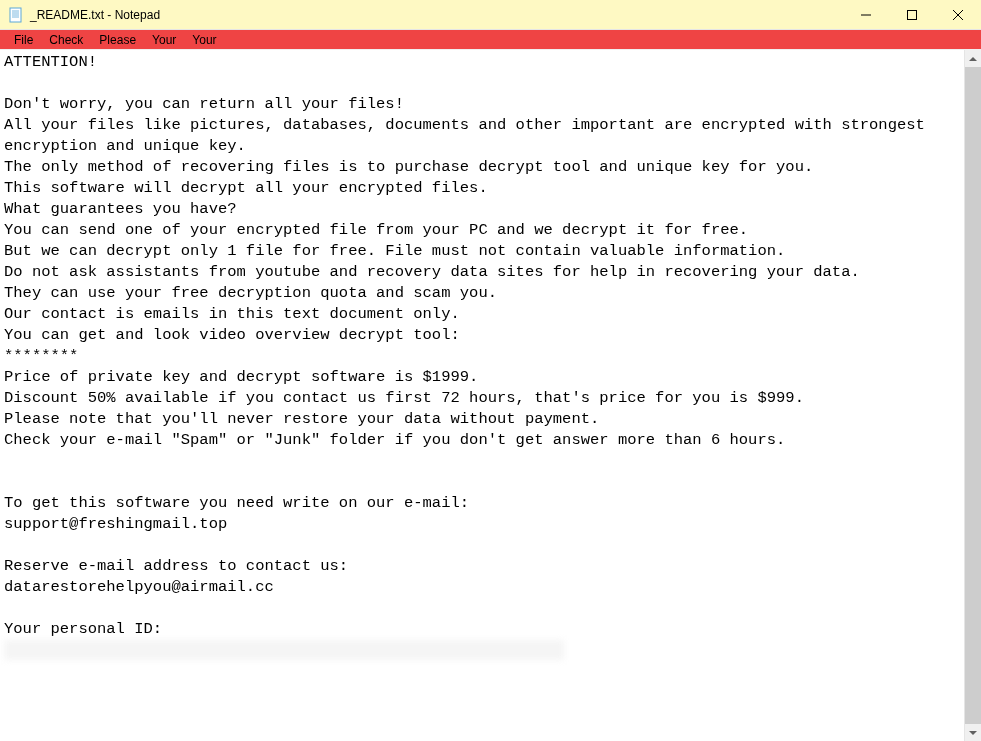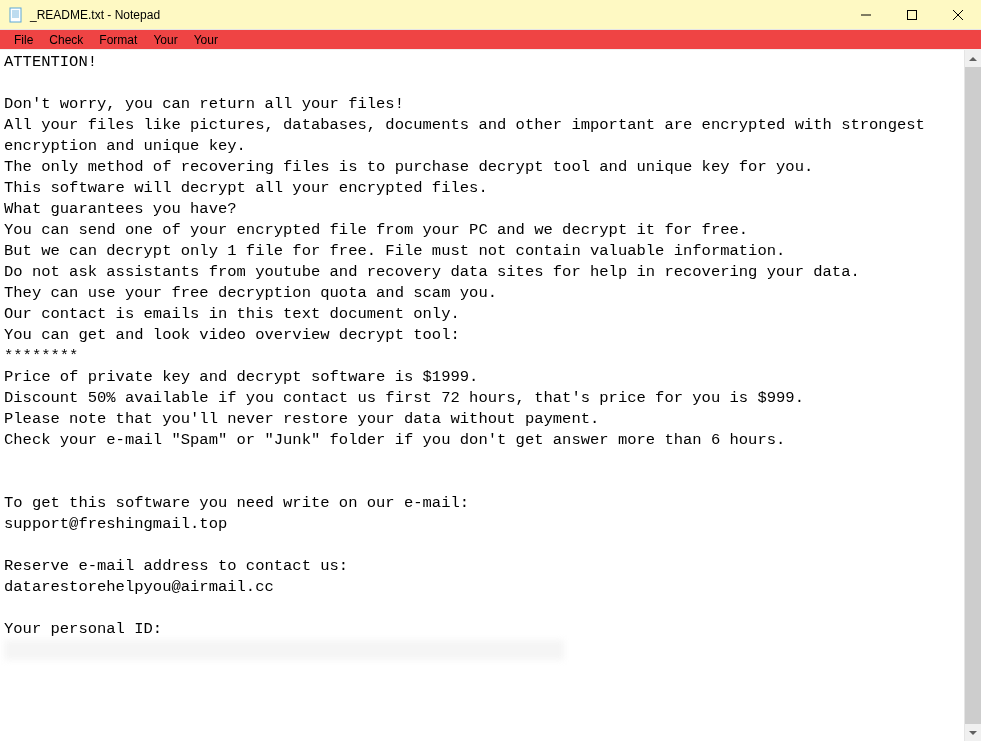--- a/index.html
+++ b/index.html
@@ -149,21 +149,21 @@
           <line x1="0" y1="0" x2="10" y2="10" stroke="#000" stroke-width="1"></line>
           <line x1="10" y1="0" x2="0" y2="10" stroke="#000" stroke-width="1"></line>
         </svg>
     </div>
   </div>
 </div>
 
 <div class="menubar">
   <span class="menu-item">File</span>
   <span class="menu-item">Check</span>
-  <span class="menu-item">Format</span>
+  <span class="menu-item">Please</span>
   <span class="menu-item">Your</span>
   <span class="menu-item">Your</span>
 </div>
 
 <div class="content-wrapper">
   <div class="text-area"><span>ATTENTION!</span>
 <span></span>
 <span>Don't worry, you can return all your files!</span>
 <span>All your files like pictures, databases, documents and other important are encrypted with strongest encryption and unique key.</span>
 <span>The only method of recovering files is to purchase decrypt tool and unique key for you.</span>

